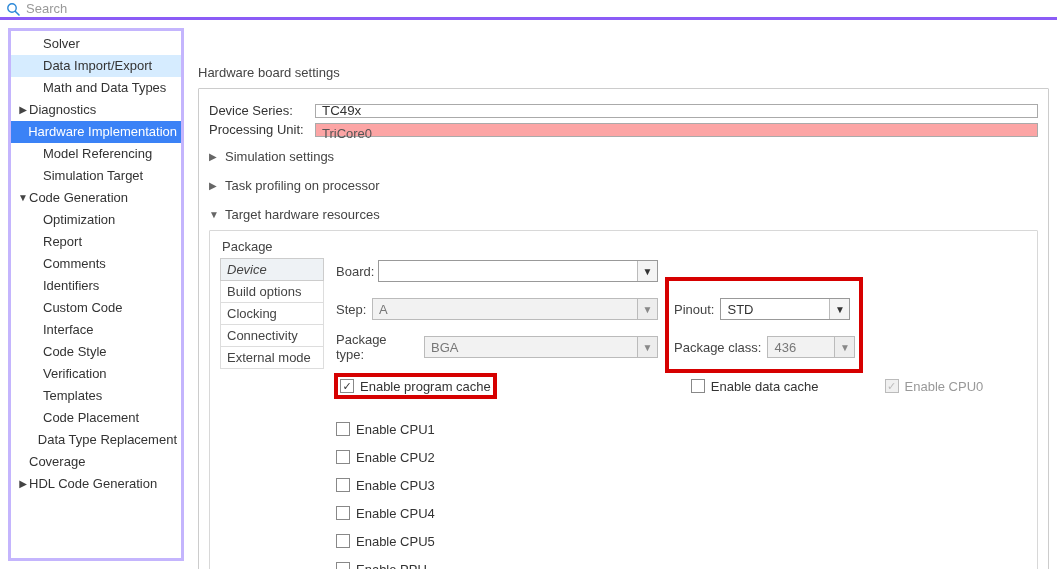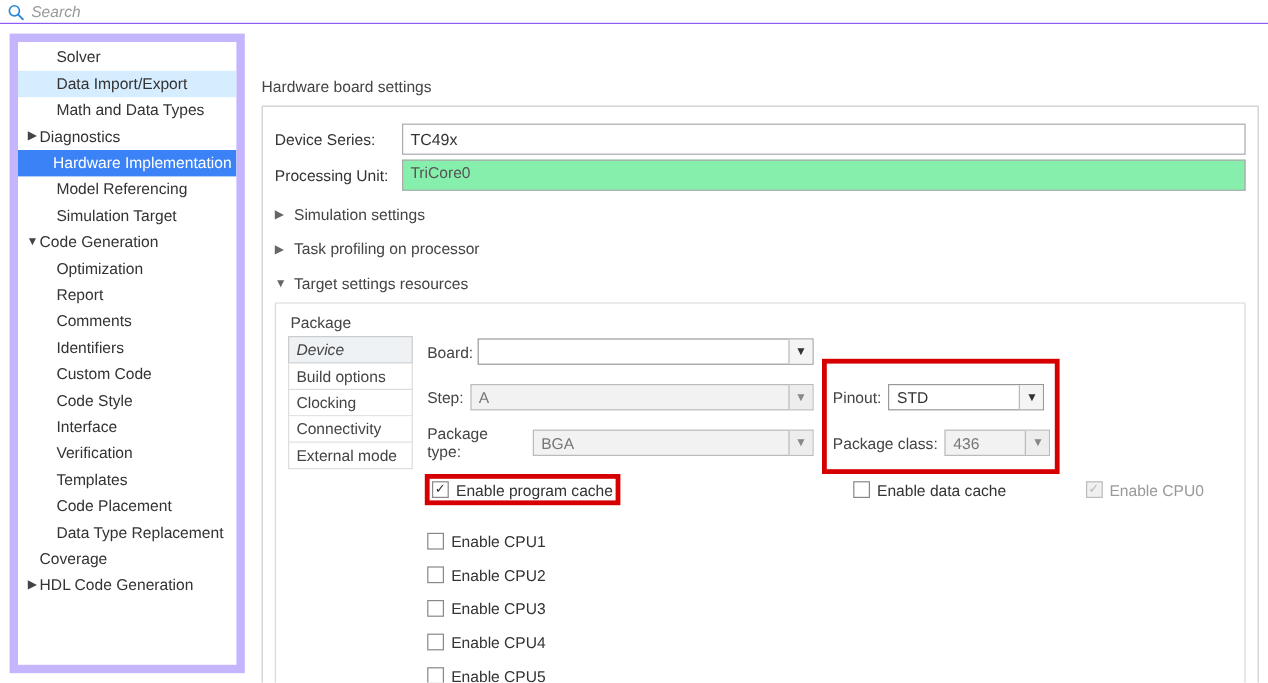--- a/index.html
+++ b/index.html
@@ -7,42 +7,41 @@
     margin: 0; padding: 0;
     font-family: Arial, Helvetica, sans-serif;
     font-size: 13px;
     color: #333;
     background: #fff;
     width: 1057px; height: 569px;
     overflow: hidden;
   }
   .search-bar {
     height: 20px;
-    border-bottom: 1px solid #8b5cf6;
+    border-bottom: 3px solid #8b5cf6;
     padding: 0 6px;
     display: flex; align-items: center;
     color: #999;
-    font-style: italic;
   }
   .search-bar .mag {
     width: 14px; height: 14px; margin-right: 6px;
     display: inline-flex; align-items: center; justify-content: center;
   }
   .search-bar .mag svg { display:block; }
 
   .main {
     display: flex;
     height: calc(569px - 20px);
   }
   .sidebar-wrap {
     padding: 8px 8px 8px 8px;
   }
   .sidebar {
-    width: 196px;
-    border: 7px solid #c4b5fd;
+    width: 176px;
+    border: 3px solid #c4b5fd;
     background: #fff;
     height: 100%;
     overflow: hidden;
     padding: 2px 0;
   }
   .nav-row {
     padding: 2px 4px 2px 6px;
     display: flex; align-items: center;
     line-height: 18px;
     cursor: default;
@@ -80,27 +79,27 @@
     margin: 4px 0;
   }
   .form-row .flabel {
     width: 106px;
     text-align: left;
     padding-right: 6px;
     color: #333;
   }
   .tinput {
     flex: 1;
-    height: 26px;
+    height: 14px;
     border: 1px solid #aaa;
     padding: 2px 6px;
     background: #fff;
     color: #333;
   }
-  .tinput.ro { background: #86efac; color:#555; }
+  .tinput.ro { background: #fca5a5; color:#555; }
   .collapser {
     display:flex; align-items:center;
     padding: 8px 0 6px 0;
     color: #444; cursor: default;
   }
   .collapser .tri {
     width: 12px; font-size: 10px; color:#666; margin-right: 4px;
   }
   .inner-panel {
     border: 1px solid #d8d8d8;
@@ -240,26 +239,26 @@
           <span class="lbl">Identifiers</span>
         </div>
         <div class="nav-row ">
           <span class="tw"></span>
           <span class="indent indent-1"></span>
           <span class="lbl">Custom Code</span>
         </div>
         <div class="nav-row ">
           <span class="tw"></span>
           <span class="indent indent-1"></span>
+          <span class="lbl">Interface</span>
+        </div>
+        <div class="nav-row ">
+          <span class="tw"></span>
+          <span class="indent indent-1"></span>
           <span class="lbl">Code Style</span>
-        </div>
-        <div class="nav-row ">
-          <span class="tw"></span>
-          <span class="indent indent-1"></span>
-          <span class="lbl">Interface</span>
         </div>
         <div class="nav-row ">
           <span class="tw"></span>
           <span class="indent indent-1"></span>
           <span class="lbl">Verification</span>
         </div>
         <div class="nav-row ">
           <span class="tw"></span>
           <span class="indent indent-1"></span>
           <span class="lbl">Templates</span>
@@ -307,21 +306,21 @@
         <span>Simulation settings</span>
       </div>
 
       <div class="collapser">
         <span class="tri">▶</span>
         <span>Task profiling on processor</span>
       </div>
 
       <div class="collapser">
         <span class="tri">▼</span>
-        <span>Target settings resources</span>
+        <span>Target hardware resources</span>
       </div>
 
       <div class="inner-panel" style="position: relative;">
         <div class="groups-label">Package</div>
         <div class="groups-body">
           <div class="groups-list" id="glist">
               <div class="gitem sel">Device</div>
               <div class="gitem">Build options</div>
               <div class="gitem">Clocking</div>
               <div class="gitem">Connectivity</div>

